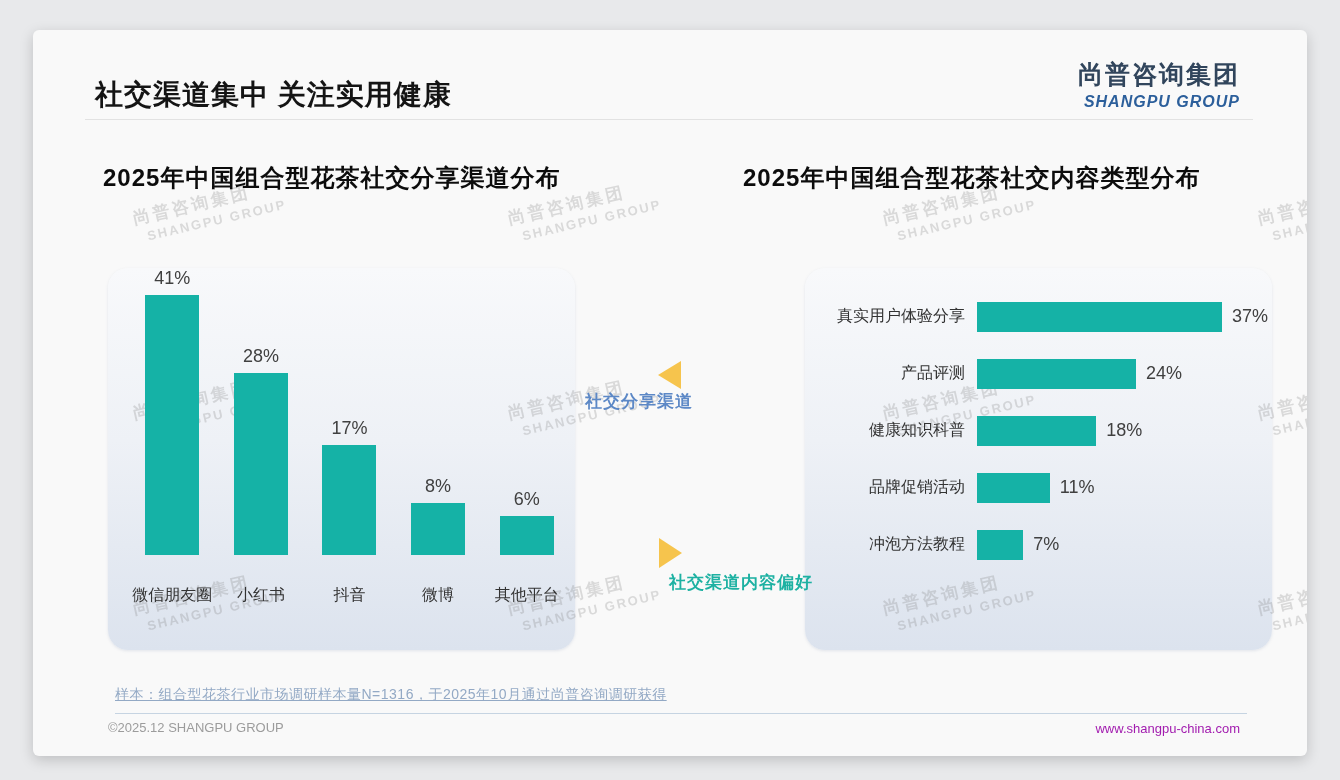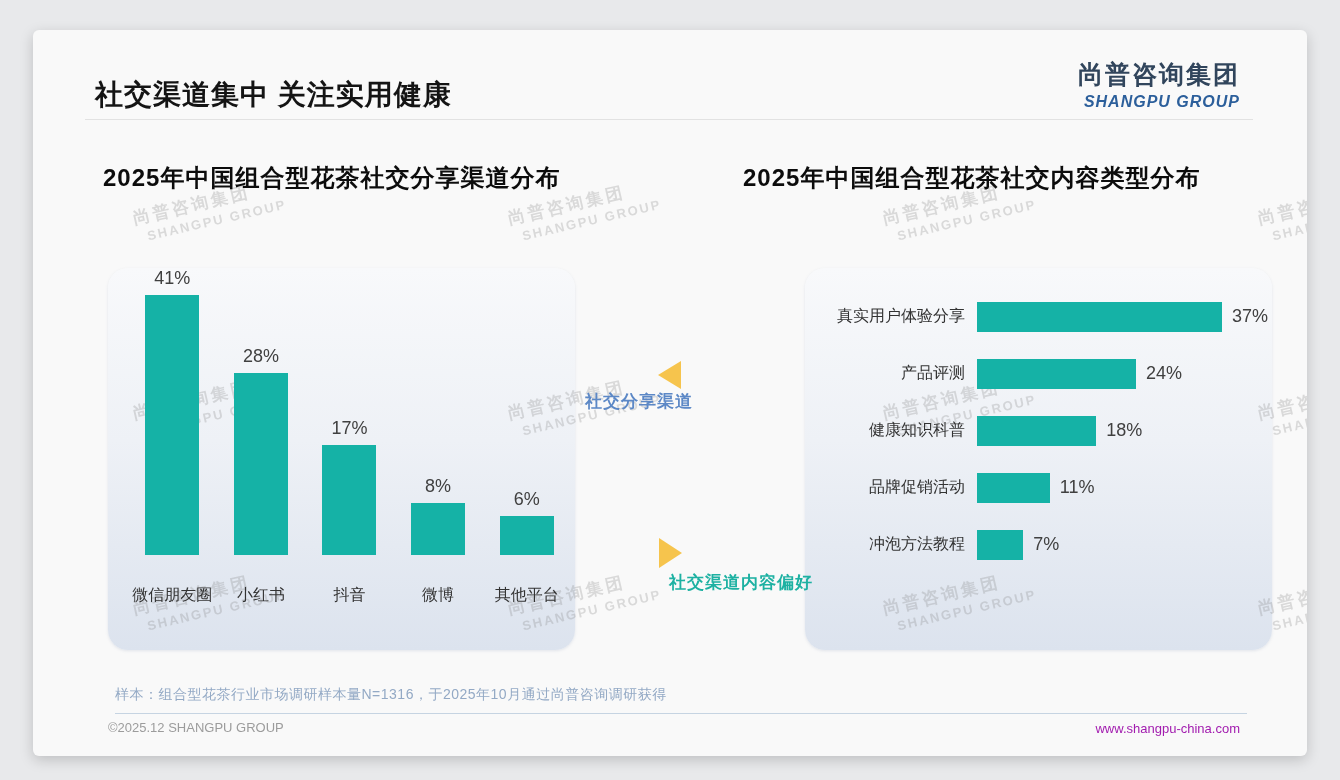--- a/index.html
+++ b/index.html
@@ -83,21 +83,21 @@
     border-right:23px solid #f6c44d;
   }
   .tri-right {
     width:0; height:0; border-top:15px solid transparent; border-bottom:15px solid transparent;
     border-left:23px solid #f6c44d;
   }
   .mid-label-blue { font-size:17px; font-weight:bold; color:#5c88c6; letter-spacing:1px; }
   .mid-label-teal { font-size:17px; font-weight:bold; color:#1db1a2; letter-spacing:1px; }
 
   
-  .sample-note { position:absolute; left:82px; top:656px; font-size:14px; color:#93a9c5; z-index:2; letter-spacing:.5px; }
+  .sample-note { position:absolute; left:82px; top:656px; font-size:14px; color:#93a9c5; z-index:2; letter-spacing:.5px;text-decoration:underline; }
   .footer-rule { position:absolute; left:82px; top:683px; width:1132px; height:1px; background:#c6d4e2; z-index:2; }
   .footer-left  { position:absolute; left:75px;  top:690px; font-size:13px; color:#9c9c9c; z-index:2; }
   .footer-right { position:absolute; right:67px; top:691px; font-size:13px; color:#a21caf; z-index:2; }
 </style>
 </head>
 <body>
 
 <div class="slide">
 
   <div class="wm-layer" id="wm-layer">

